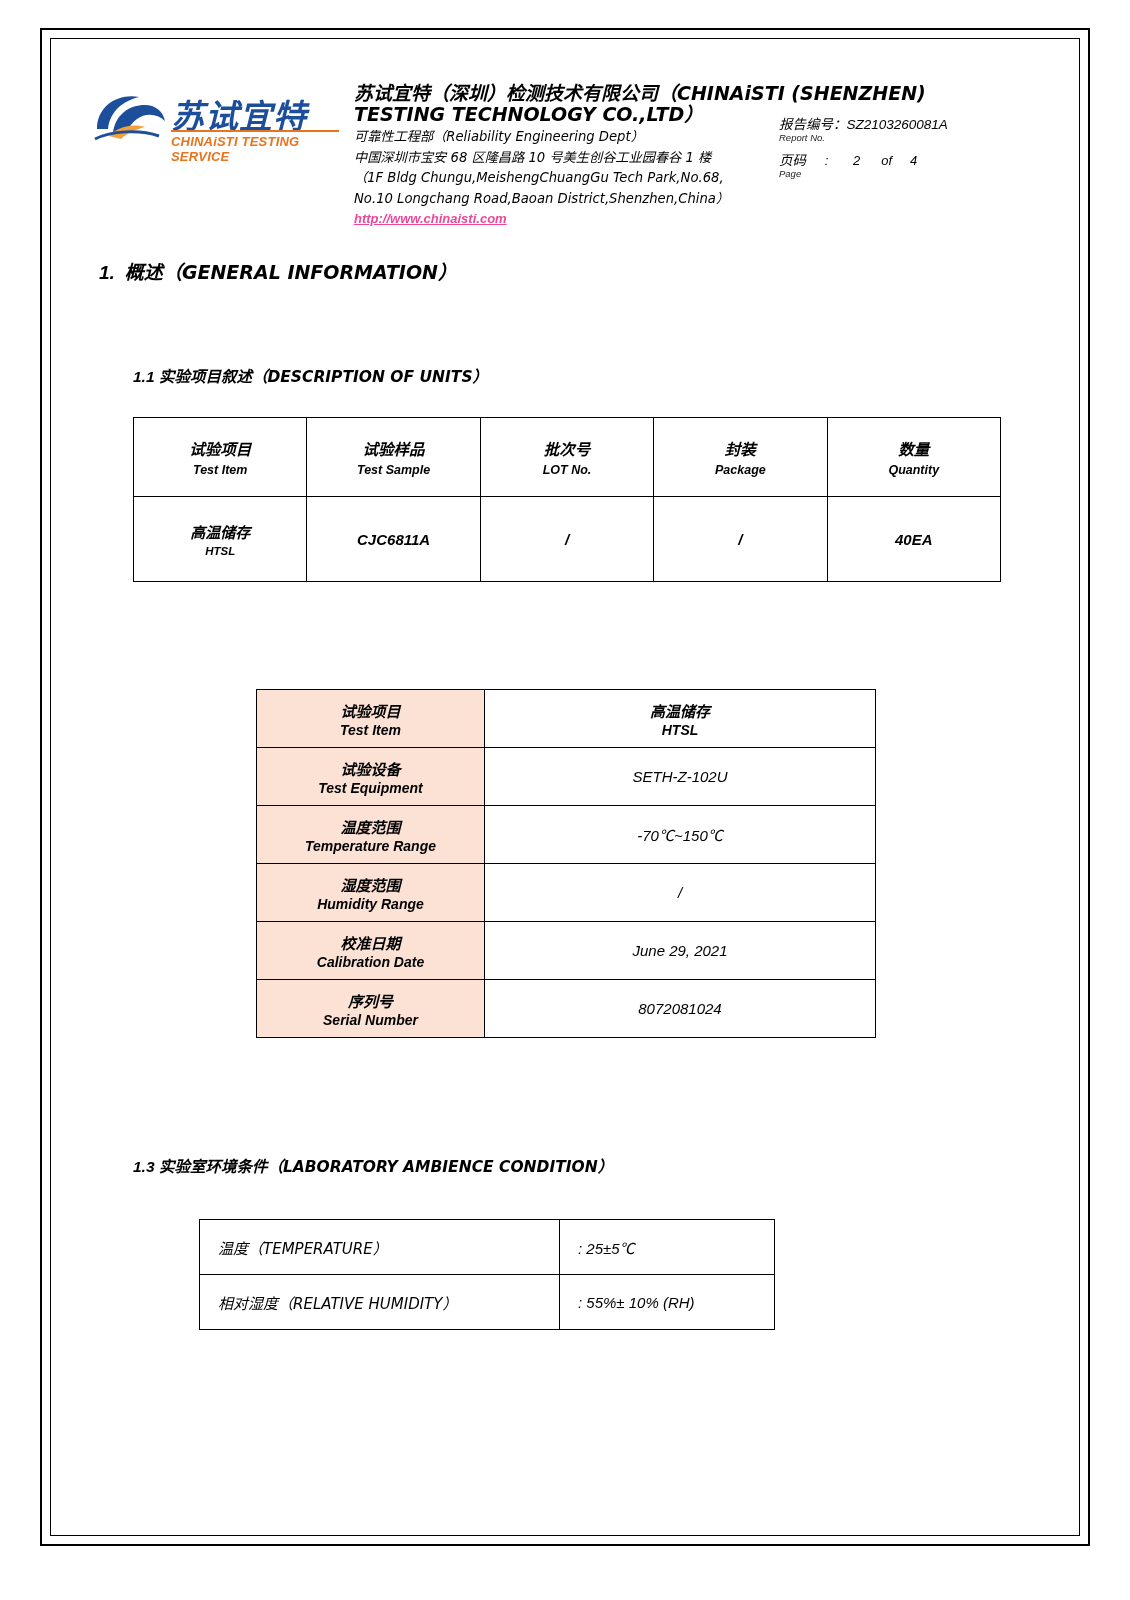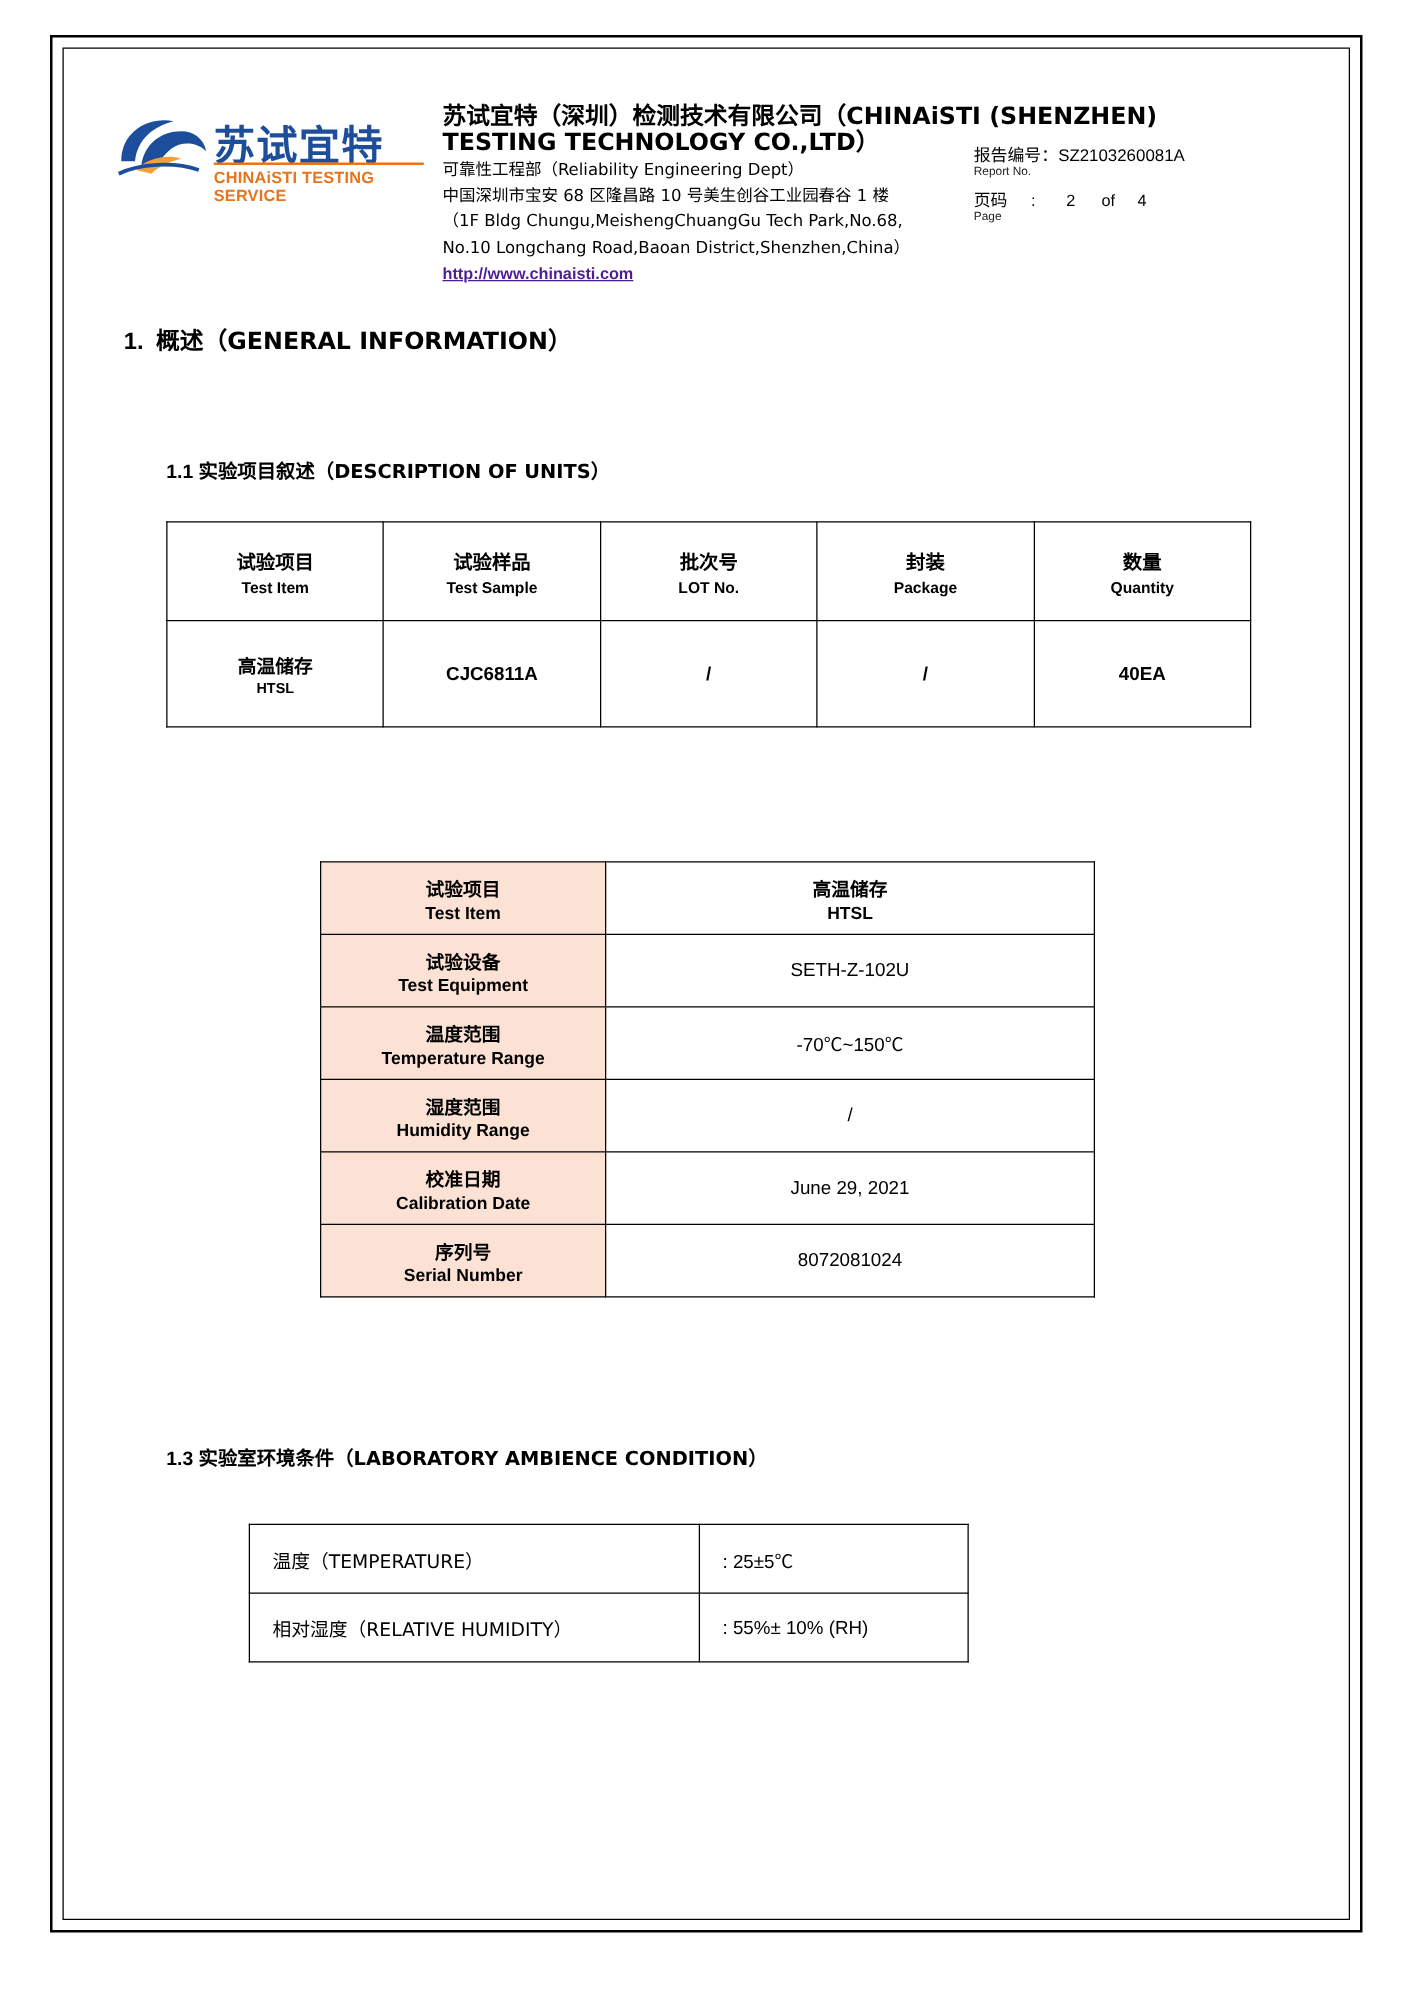--- a/index.html
+++ b/index.html
@@ -25,20 +25,21 @@
     box-sizing: border-box;
   }
   .page-inner {
     position: absolute;
     left: 8px;
     top: 8px;
     right: 8px;
     bottom: 8px;
     border: 1px solid #000;
     box-sizing: border-box;
+    font-style: italic;
   }
   
   .header {
     position: absolute;
     left: 0;
     top: 0;
     width: 100%;
     height: 195px;
   }
   .logo-wrap {
@@ -90,21 +91,21 @@
   }
   .company-title {
     font-weight: bold;
     font-size: 19px;
     margin-bottom: 3px;
   }
   .company-line {
     font-size: 13.2px;
   }
   .company-link {
-    color: #4c1d95;
+    color: #ec4899;
     text-decoration: underline;
     font-weight: bold;
     font-size: 13px;
   }
   .report-block {
     position: absolute;
     left: 728px;
     top: 74px;
     width: 250px;
     font-size: 13px;

